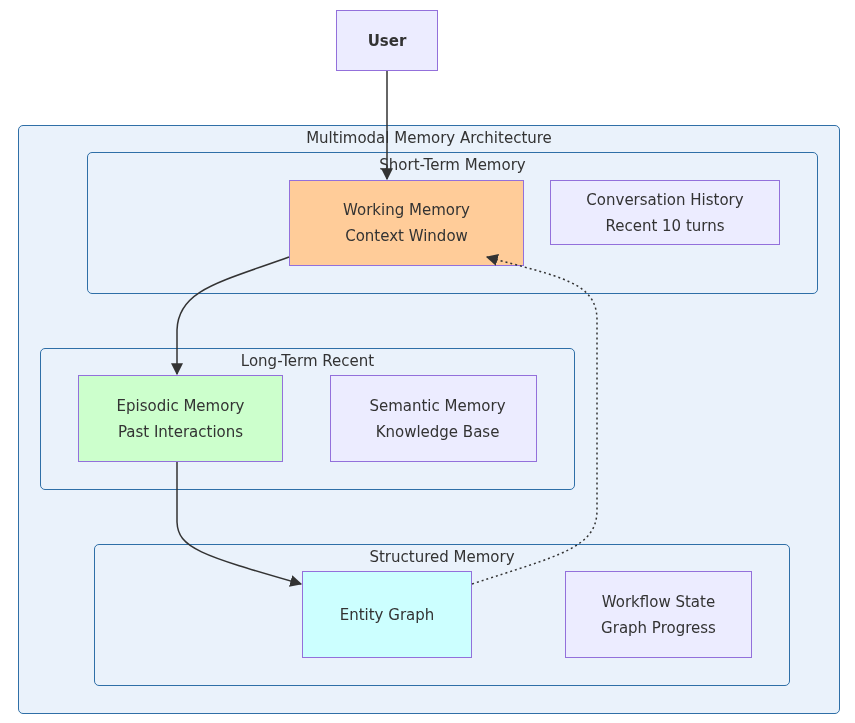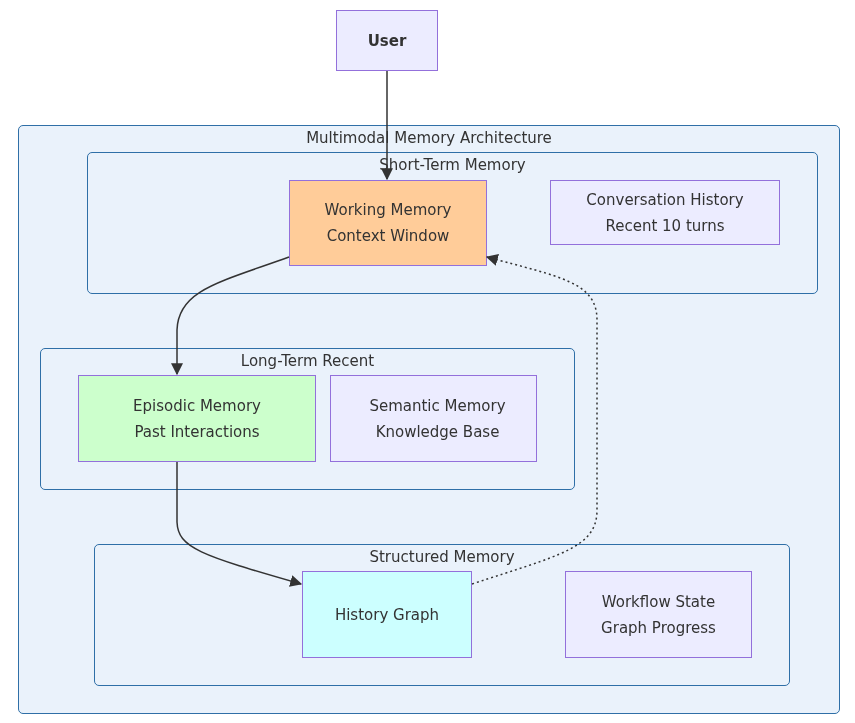--- a/index.html
+++ b/index.html
@@ -34,42 +34,42 @@
 </div>
 
 <div class="cluster" style="left:94px; top:544px; width:696px; height:142px;">
   <div class="cluster-title" style="top:3px;text-align:center;">Structured Memory</div>
 </div>
 
 <div class="node" style="left:336px; top:10px; width:102px; height:61px;font-weight:bold;">
   <span>User</span>
 </div>
 
-<div class="node working" style="left:289px; top:180px; width:198px; height:86px;">
+<div class="node working" style="left:289px; top:180px; width:235px; height:86px;">
   <span>Working Memory</span>
   <span>Context Window</span>
 </div>
 
 <div class="node" style="left:550px; top:180px; width:230px; height:65px;">
   <span>Conversation History</span>
   <span>Recent 10 turns</span>
 </div>
 
-<div class="node episodic" style="left:78px; top:375px; width:238px; height:87px;">
+<div class="node episodic" style="left:78px; top:375px; width:205px; height:87px;">
   <span>Episodic Memory</span>
   <span>Past Interactions</span>
 </div>
 
 <div class="node" style="left:330px; top:375px; width:207px; height:87px;padding-left:8px;">
   <span>Semantic Memory</span>
   <span>Knowledge Base</span>
 </div>
 
 <div class="node entity" style="left:302px; top:571px; width:170px; height:87px;">
-  <span>History Graph</span>
+  <span>Entity Graph</span>
 </div>
 
 <div class="node" style="left:565px; top:571px; width:187px; height:87px;text-align:center;">
   <span>Workflow State</span>
   <span>Graph Progress</span>
 </div>
 
 <svg class="edges" xmlns="http://www.w3.org/2000/svg">
   <defs>
     <marker id="arrow" viewBox="0 0 10 10" refX="9" refY="5" markerWidth="8" markerHeight="8" orient="auto-start-reverse">

